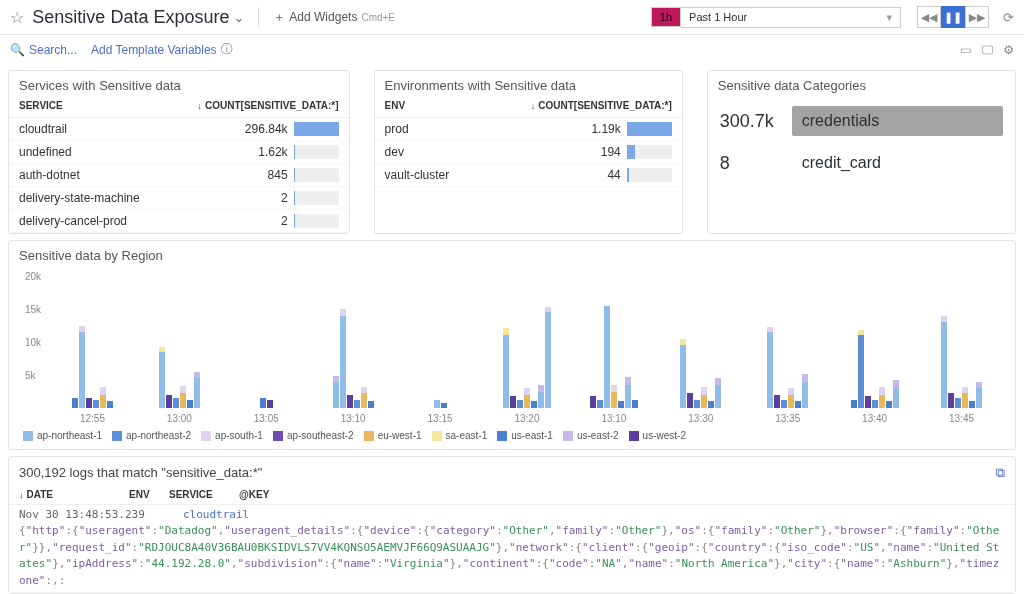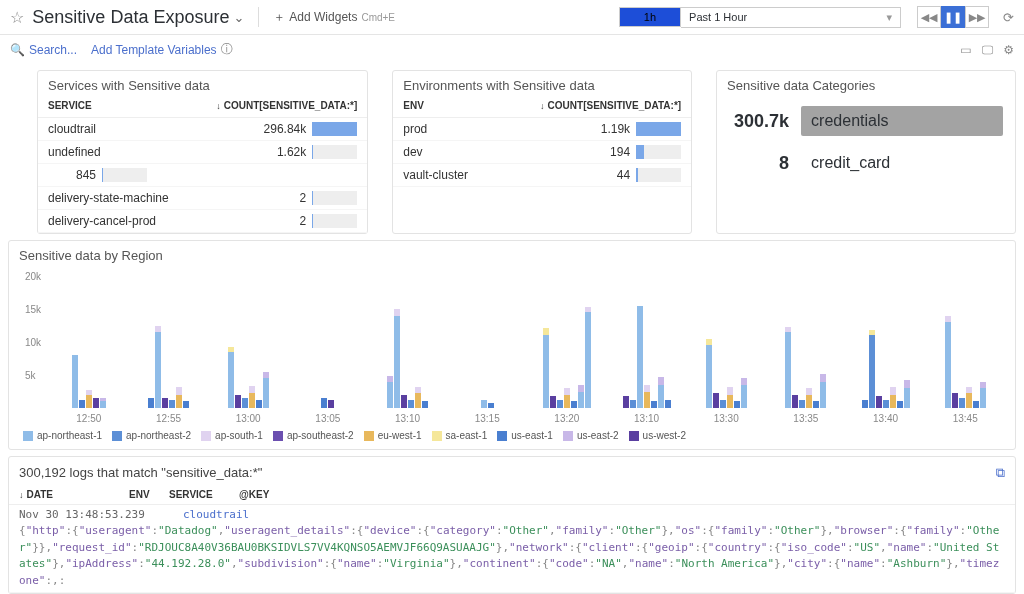--- a/index.html
+++ b/index.html
@@ -6,41 +6,41 @@
 body { font-family: -apple-system, BlinkMacSystemFont, "Segoe UI", Helvetica, Arial, sans-serif; font-size: 12px; color: #2c3035; background: #fff; width: 1024px; }
 .topbar { display: flex; align-items: center; padding: 6px 10px; border-bottom: 1px solid #e5e5e5; gap: 8px; }
 .star { color: #888; font-size: 16px; cursor: pointer; }
 .title { font-size: 18px; font-weight: 500; display: flex; align-items: center; gap: 4px; }
 .chev { color: #666; font-size: 13px; }
 .vr { width: 1px; height: 20px; background: #ddd; margin: 0 6px; }
 .add-widgets { color: #555; font-size: 12px; display: flex; align-items: center; gap: 4px; cursor: pointer; }
 .kbd { font-size: 10px; color: #999; }
 .spacer { flex: 1; }
 .time-group { display: flex; align-items: center; gap: 0; }
-.time-btn { border: 1px solid #ccc; background: #1d4ed8; padding: 3px 24px; font-size: 11px; cursor: pointer; }
+.time-btn { border: 1px solid #ccc; background: #be185d; padding: 3px 8px; font-size: 11px; cursor: pointer; }
 .time-range { border: 1px solid #ccc; border-left: none; padding: 3px 8px; font-size: 11px; width: 220px; display: flex; justify-content: space-between; align-items: center; background: #fff; }
 .play-group { display: flex; margin-left: 8px; }
 .pg-btn { width: 24px; height: 22px; border: 1px solid #ccc; background: #fff; display: flex; align-items: center; justify-content: center; cursor: pointer; color: #888; font-size: 11px; }
 .pg-btn.active { background: #3b6fd6; color: #fff; border-color: #3b6fd6; }
 .icon-btn { color: #888; font-size: 13px; margin-left: 6px; cursor: pointer; }
 .subbar { display: flex; align-items: center; padding: 6px 10px; gap: 14px; color: #4b6fcc; font-size: 12px; }
 .subbar .right { margin-left: auto; display: flex; gap: 10px; color: #888; }
 .link { color: #4b6fcc; cursor: pointer; display: flex; align-items: center; gap: 4px; }
-.panels-row { display: flex; gap: 24px; padding: 6px 8px; margin-left: 29px; }
+.panels-row { display: flex; gap: 24px; padding: 6px 8px; }
 .panel { border: 1px solid #e3e3e3; border-radius: 3px; background: #fff; }
 .panel-header { font-size: 13px; color: #555; padding: 7px 10px 3px; }
 .thead { display: flex; padding: 4px 10px 6px; border-bottom: 1px solid #eee; font-size: 10px; font-weight: 700; color: #333; text-transform: uppercase; }
 .thead .c2 { margin-left: auto; display: flex; align-items: center; gap: 3px; }
 .trow { display: flex; align-items: center; padding: 4px 10px; font-size: 12px; border-bottom: 1px solid #f5f5f5; }
 .trow .name { flex: 1; color: #333; }
 .trow .val { color: #333; text-align: right; min-width: 48px; }
 .trow .bar { width: 45px; height: 14px; margin-left: 6px; background: #eee; position: relative; }
 .trow .bar > i { position: absolute; left: 0; top: 0; bottom: 0; background: #7aa7e8; }
 .cat-row { display: flex; align-items: center; padding: 6px 10px; gap: 12px; }
-.cat-count { font-size: 18px; font-weight: 700; width: 60px; text-align: right; }
+.cat-count { font-size: 18px; font-weight: 400; width: 60px; text-align: left; }
 .cat-label { font-size: 16px; flex: 1; padding: 6px 10px; border-radius: 2px; }
 .cat-label.hl { background: #a3a3a3; }
 .region-panel { margin: 0 8px 6px; }
 .chart-wrap { position: relative; height: 160px; padding: 6px 10px 2px 34px; }
 .ytick { position: absolute; left: 16px; font-size: 10px; color: #888; transform: translateY(-50%); }
 .bars { position: absolute; left: 40px; right: 10px; bottom: 18px; top: 10px; display: flex; align-items: flex-end; }
 .cluster { flex: 1; display: flex; align-items: flex-end; justify-content: center; gap: 1px; position: relative; }
 .cluster .b { width: 6px; display: flex; flex-direction: column-reverse; }
 .cluster .b > i { display: block; width: 100%; }
 .xtick { position: absolute; bottom: -16px; left: 50%; transform: translateX(-50%); font-size: 10px; color: #888; white-space: nowrap; }
@@ -129,20 +129,21 @@
           </span>
    </div>
         <div class="trow">
      <span class="name">undefined</span>
      <span class="val">1.62k</span>
      <span class="bar">
             <i style="width:2%"></i>
           </span>
    </div>
         <div class="trow">
+     <span class="name">auth-dotnet</span>
      <span class="val">845</span>
      <span class="bar">
             <i style="width:1%"></i>
           </span>
    </div>
         <div class="trow">
      <span class="name">delivery-state-machine</span>
      <span class="val">2</span>
      <span class="bar">
             <i style="width:1%"></i>
@@ -212,40 +213,20 @@
   <div class="chart-wrap">
     <div id="yticks">
         <span class="ytick" style="top:10px">20k</span>
         <span class="ytick" style="top:43px">15k</span>
         <span class="ytick" style="top:76px">10k</span>
         <span class="ytick" style="top:109px">5k</span>
       </div>
     <div class="bars" id="bars">
         <div class="cluster">
           <span class="b">
-            <i style="height:52.800000000000004px;background:#8fbce8"></i>
-          </span>
-          <span class="b">
-            <i style="height:7.92px;background:#4a7fd0"></i>
-          </span>
-          <span class="b">
-            <i style="height:13.200000000000001px;background:#e8b85c"></i>
-            <i style="height:5.28px;background:#e0d3f0"></i>
-          </span>
-          <span class="b">
-            <i style="height:9.9px;background:#5a3fa0"></i>
-          </span>
-          <span class="b">
-            <i style="height:6.6000000000000005px;background:#8fbce8"></i>
-            <i style="height:3.3000000000000003px;background:#c8b8e8"></i>
-          </span>
-          <span class="xtick">12:50</span>
-        </div>
-        <div class="cluster">
-          <span class="b">
             <i style="height:9.9px;background:#4a7fd0"></i>
           </span>
           <span class="b">
             <i style="height:75.89999999999999px;background:#8fbce8"></i>
             <i style="height:6.6000000000000005px;background:#e0d3f0"></i>
           </span>
           <span class="b">
             <i style="height:9.9px;background:#5a3fa0"></i>
           </span>
           <span class="b">

